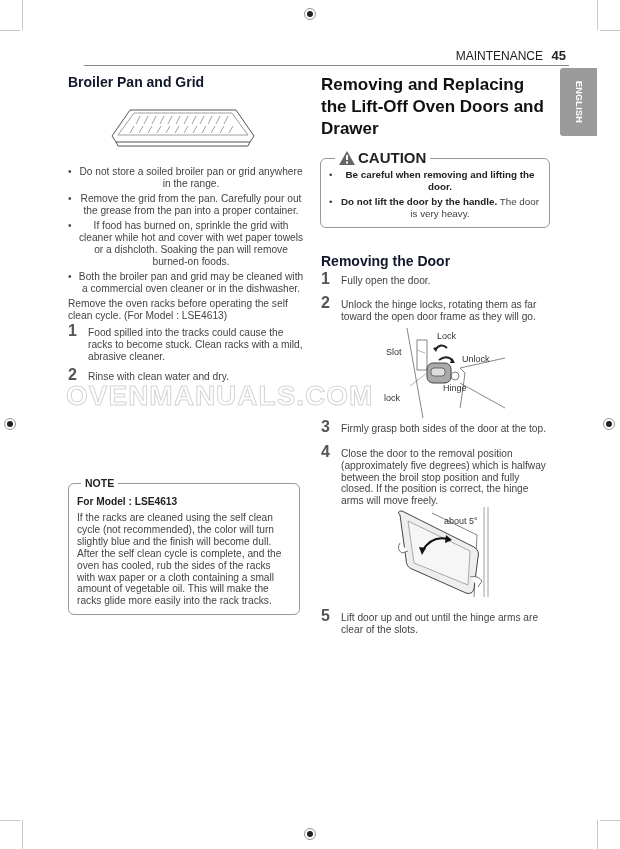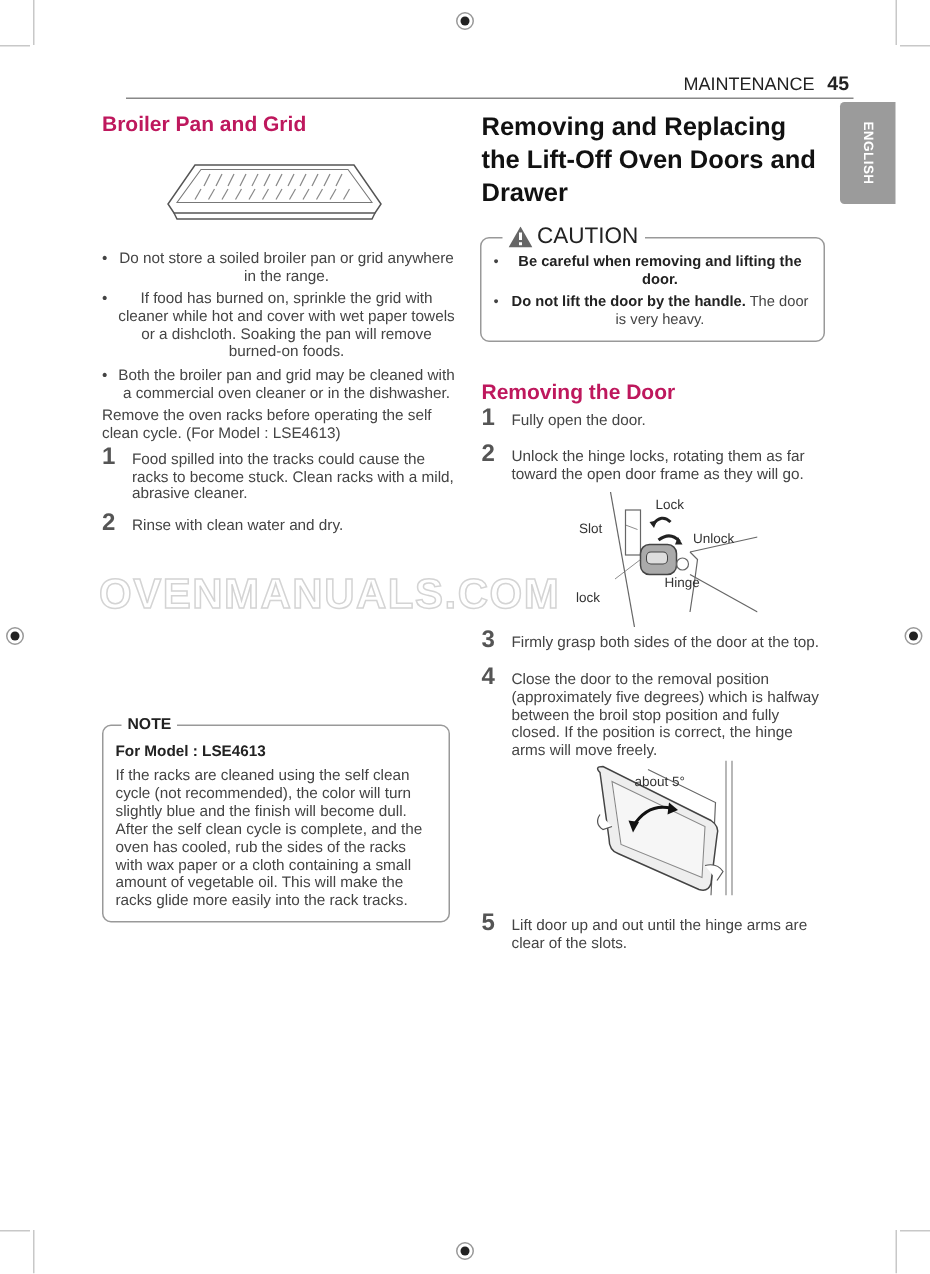--- a/index.html
+++ b/index.html
@@ -13,39 +13,39 @@
   .header { position: absolute; left: 84px; top: 48px; width: 485px; height: 18px; border-bottom: 1px solid #888; }
   .header .sec { position: absolute; right: 26px; top: 1px; font-size: 12px; color: #222; }
   .header .pg { position: absolute; right: 3px; top: 0px; font-size: 13px; font-weight: bold; color: #222; }
 
   .lang-tab { position: absolute; left: 560px; top: 68px; width: 37px; height: 68px; background: #9b9b9b; border-radius: 3px 0 0 3px; }
   .lang-tab span { position: absolute; left: 50%; top: 50%; transform: translate(-50%,-50%) rotate(90deg); color: #fff; font-size: 9px; font-weight: bold; letter-spacing: 0.3px; white-space: nowrap; }
 
   .col-left { position: absolute; left: 68px; top: 74px; width: 236px; }
   .col-right { position: absolute; left: 321px; top: 74px; width: 232px; }
 
-  h2.sub { font-size: 14px; font-weight: bold; color: #be185d; margin-bottom: 8px; }
+  h2.sub { font-size: 14px; font-weight: bold; color: #0f172a; margin-bottom: 8px; }
   h1.title { font-size: 17px; font-weight: bold; color: #111; line-height: 22px; }
 
   .body-text { font-size: 10.2px; line-height: 12px; color: #444; }
   ul.bullets { list-style: none; text-align: center; }
   ul.bullets li { position: relative; padding-left: 10px; font-size: 10.2px; line-height: 11.8px; color: #444; margin-bottom: 3.5px; }
   ul.bullets li::before { content: "•"; position: absolute; left: 0; top: 0; }
 
   .step { position: relative; padding-left: 20px; font-size: 10.2px; line-height: 11.8px; color: #444; }
   .step .num { position: absolute; left: 0; top: -2px; font-size: 16px; font-weight: bold; color: #555; }
 
   .pan-fig { width: 150px; height: 44px; margin: 6px 0 0 40px; }
 
   .note-box { position: absolute; left: 68px; top: 483px; width: 232px; height: 132px; border: 1px solid #999; border-radius: 6px; padding: 12px 8px 0 8px; }
   .note-box .legend { position: absolute; left: 12px; top: -7px; background: #fff; padding: 0 4px; font-size: 10.5px; font-weight: bold; color: #222; }
   .note-box .model { font-size: 10.2px; font-weight: bold; color: #222; margin-bottom: 5px; }
 
   .caution-box { position: absolute; left: 320px; top: 158px; width: 230px; height: 70px; border: 1px solid #999; border-radius: 6px; padding: 10px 8px 0 8px; }
-  .caution-box .legend { position: absolute; left: 14px; top: -10px; background: #fff; padding: 0 4px; font-size: 15px; font-weight: normal; color: #222; display:flex; align-items:center; gap:3px; }
+  .caution-box .legend { position: absolute; left: 14px; top: -10px; background: #fff; padding: 0 4px; font-size: 15px; font-weight: bold; color: #222; display:flex; align-items:center; gap:3px; }
   .caution-box ul.bullets li { font-size: 9.8px; }
   b.strong { color: #222; }
 
   .watermark { position: absolute; left: 66px; top: 380px; width: 480px; font-size: 28px; font-weight: bold; color: transparent; -webkit-text-stroke: 1px #d4d4d4; letter-spacing: 1px; white-space: nowrap; pointer-events: none; }
 
   .fig-label { position: absolute; font-size: 9px; color: #333; }
 </style>
 </head>
 <body>
 
@@ -100,20 +100,21 @@
         <line x1="89" y1="22" x2="85" y2="29"></line>
         <line x1="98" y1="22" x2="94" y2="29"></line>
       <line x1="107" y1="22" x2="103" y2="29"></line>
         <line x1="116" y1="22" x2="112" y2="29"></line>
         <line x1="125" y1="22" x2="121" y2="29"></line>
     </g>
   </svg>
 
   <ul class="bullets" style="margin-top:14px;">
     <li>Do not store a soiled broiler pan or grid anywhere in the range.</li>
+    <li>Remove the grid from the pan. Carefully pour out the grease from the pan into a proper container.</li>
     <li>If food has burned on, sprinkle the grid with cleaner while hot and cover with wet paper towels or a dishcloth. Soaking the pan will remove burned-on foods.</li>
     <li>Both the broiler pan and grid may be cleaned with a commercial oven cleaner or in the dishwasher.</li>
   </ul>
 
   <p class="body-text" style="margin-bottom:5px;">Remove the oven racks before operating the self clean cycle. (For Model : LSE4613)</p>
   <div class="step" style="margin-bottom:9px;">
     <span class="num">1</span>
     <span>Food spilled into the tracks could cause the racks to become stuck. Clean racks with a mild, abrasive cleaner.</span>
   </div>
   <div class="step">
@@ -196,18 +197,18 @@
   <line x1="96" y1="0" x2="96" y2="90" stroke="#888" stroke-width="0.8"></line>
   <path d="M40 6 L85 28 L82 90" fill="none" stroke="#666" stroke-width="0.8"></path>
   <path d="M8 8 Q4 4 10 4 L82 40 Q88 44 86 50 L82 82 Q80 88 74 86 L20 62 Q14 60 14 52 Z" fill="#eee" stroke="#444" stroke-width="1"></path>
   <path d="M16 14 L78 44 L76 78 L22 56 Z" fill="#f6f6f6" stroke="#888" stroke-width="0.7"></path>
   <path d="M30 44 Q40 28 56 32" fill="none" stroke="#111" stroke-width="2"></path>
   <path d="M27 40 L30 48 L34 41 Z" fill="#111"></path>
   <path d="M54 28 L60 33 L53 36 Z" fill="#111"></path>
   <path d="M8 36 Q4 42 10 46 L16 44" fill="#fff" stroke="#555" stroke-width="0.8"></path>
   <path d="M78 70 Q86 68 90 74 L86 80" fill="#fff" stroke="#555" stroke-width="0.8"></path>
 </svg>
-<span class="fig-label" style="left:423px;top:516px;">about 5°</span>
+<span class="fig-label" style="left:444px;top:516px;">about 5°</span>
 
 <div class="step" style="position:absolute;left:321px;top:612px;width:232px;">
   <span class="num">5</span>
   <span>Lift door up and out until the hinge arms are clear of the slots.</span>
 </div>
 
 </body></html>

